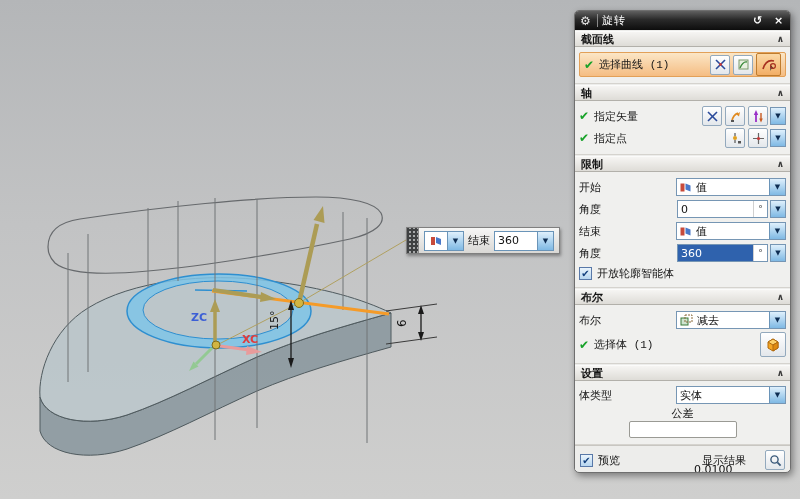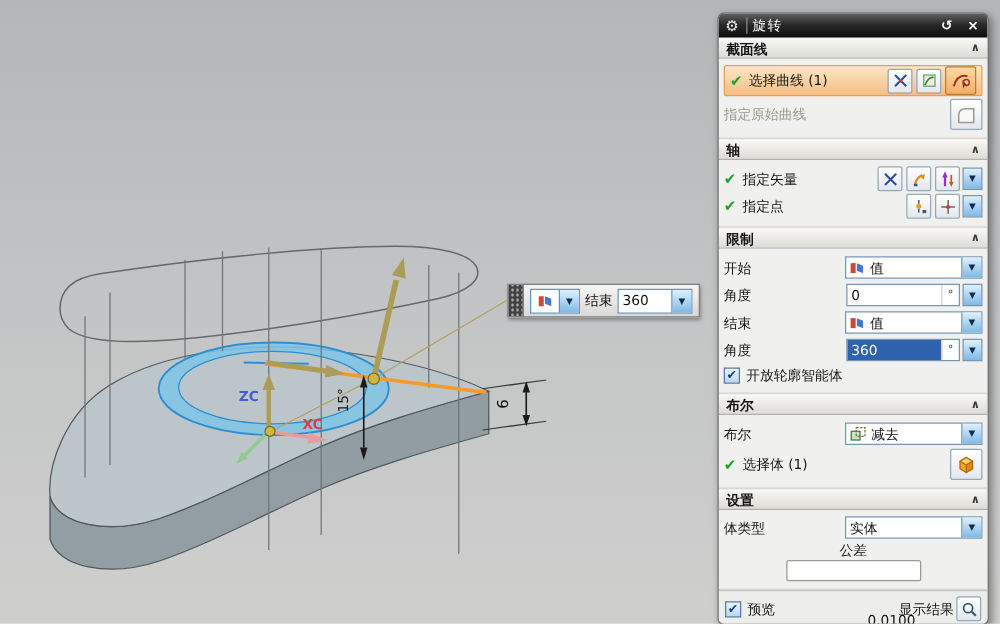--- a/index.html
+++ b/index.html
@@ -56,21 +56,21 @@
     display:flex; justify-content:space-between; align-items:center;
     height:16px; padding:6px 6px; margin-top:1px;
     background:linear-gradient(#f6f5f3,#dedcd7);
     border-top:1px solid #fbfbfa; border-bottom:1px solid #b2b0aa;
     font-size:11px; font-weight:bold; color:#141414;
   }
   .chev{ font-size:9px; color:#3a3a3a; font-weight:bold; }
 
   .group{ padding:3px 4px 4px; background:#f0f0ee; border-bottom:1px solid #d5d3ce; }
   .row{ display:flex; align-items:center; margin:2px 0; min-height:20px; }
-  .lbl{ font-size:11px; color:#161616; white-space:nowrap; }
+  .lbl{ font-size:11px; color:#161616; white-space:nowrap;font-family:Liberation Mono, monospace; }
   .lbl.grey{ color:#9c9a91; }
   .check{ color:#17a228; font-size:12px; font-weight:bold; margin-right:5px; }
   .spacer{ flex:1; }
 
   .sel-row{
     background:linear-gradient(#fbe6c6,#f5bd83);
     border:1px solid #e2a058; border-radius:2px; padding:0 4px; min-height:24px;
   }
 
   .icon-btn{
@@ -100,21 +100,21 @@
               border-radius:2px; flex:none; }
   .tol-field .fval{ flex:1; font-size:11px; padding:1px 3px; color:#111; text-align:right;margin-top:40px; }
 
   .checkbox{
     width:13px; height:13px; margin-right:5px; flex:none;
     border:1px solid #5878a8; background:linear-gradient(#eaf4fc,#b7d6f0);
     display:flex; align-items:center; justify-content:center;
     font-size:10px; font-weight:bold; color:#123f7d;
   }
   .footer-zone{ padding:2px 5px 0; border-top:1px solid #c8c6c1; background:#ededeb; }
-  .result-lbl{ font-size:11px; color:#161616; margin-right:2px; }
+  .result-lbl{ font-size:11px; color:#161616; margin-right:19px; }
 </style>
 </head>
 <body>
 
 <svg class="scene" width="800" height="499" viewBox="0 0 800 499">
 
   <path d="M 391,313 C 341,327 299,339 257,357 C 210,378 168,401 127,415 C 87,428 46,420 40,397
            L 40,431 C 46,454 87,462 127,449 C 168,435 210,412 257,391 C 299,373 341,361 391,347 Z" fill="#8e9ba1" fill-opacity="0.95" stroke="#4f5a5e" stroke-width="1"></path>
 
   <path d="M 40,397 C 38,372 52,330 88,308 C 132,281 205,272 270,281 C 325,288 362,299 391,313
@@ -244,29 +244,20 @@
           </svg>
         </span>
         <span class="icon-btn active">
           <svg width="16" height="15" viewBox="0 0 16 15">
             <path d="M 2,12 Q 5,2 13,4" fill="none" stroke="#a83020" stroke-width="1.6"></path>
             <path d="M 9,7 L 13,12 L 10.5,11.5 L 9.5,14 Z" fill="#333"></path>
             <circle cx="12" cy="9" r="2.4" fill="none" stroke="#a83020" stroke-width="1.2"></circle>
           </svg>
         </span>
       </div>
-      <div class="row">
-        <span class="lbl grey">指定原始曲线</span>
-        <span class="spacer"></span>
-        <span class="icon-btn big">
-          <svg width="16" height="16" viewBox="0 0 16 16">
-            <path d="M 2,14 L 2,8 Q 2,3 8,3 L 14,3 L 14,14 Z" fill="#f8f8f6" stroke="#9a9a94" stroke-width="1.2"></path>
-          </svg>
-        </span>
-      </div>
     </div>
 
     <div class="sec-header">
       <span>轴</span>
       <span class="chev">∧</span>
     </div>
     <div class="group">
       <div class="row">
         <span class="check">✔</span>
         <span class="lbl">指定矢量</span>

